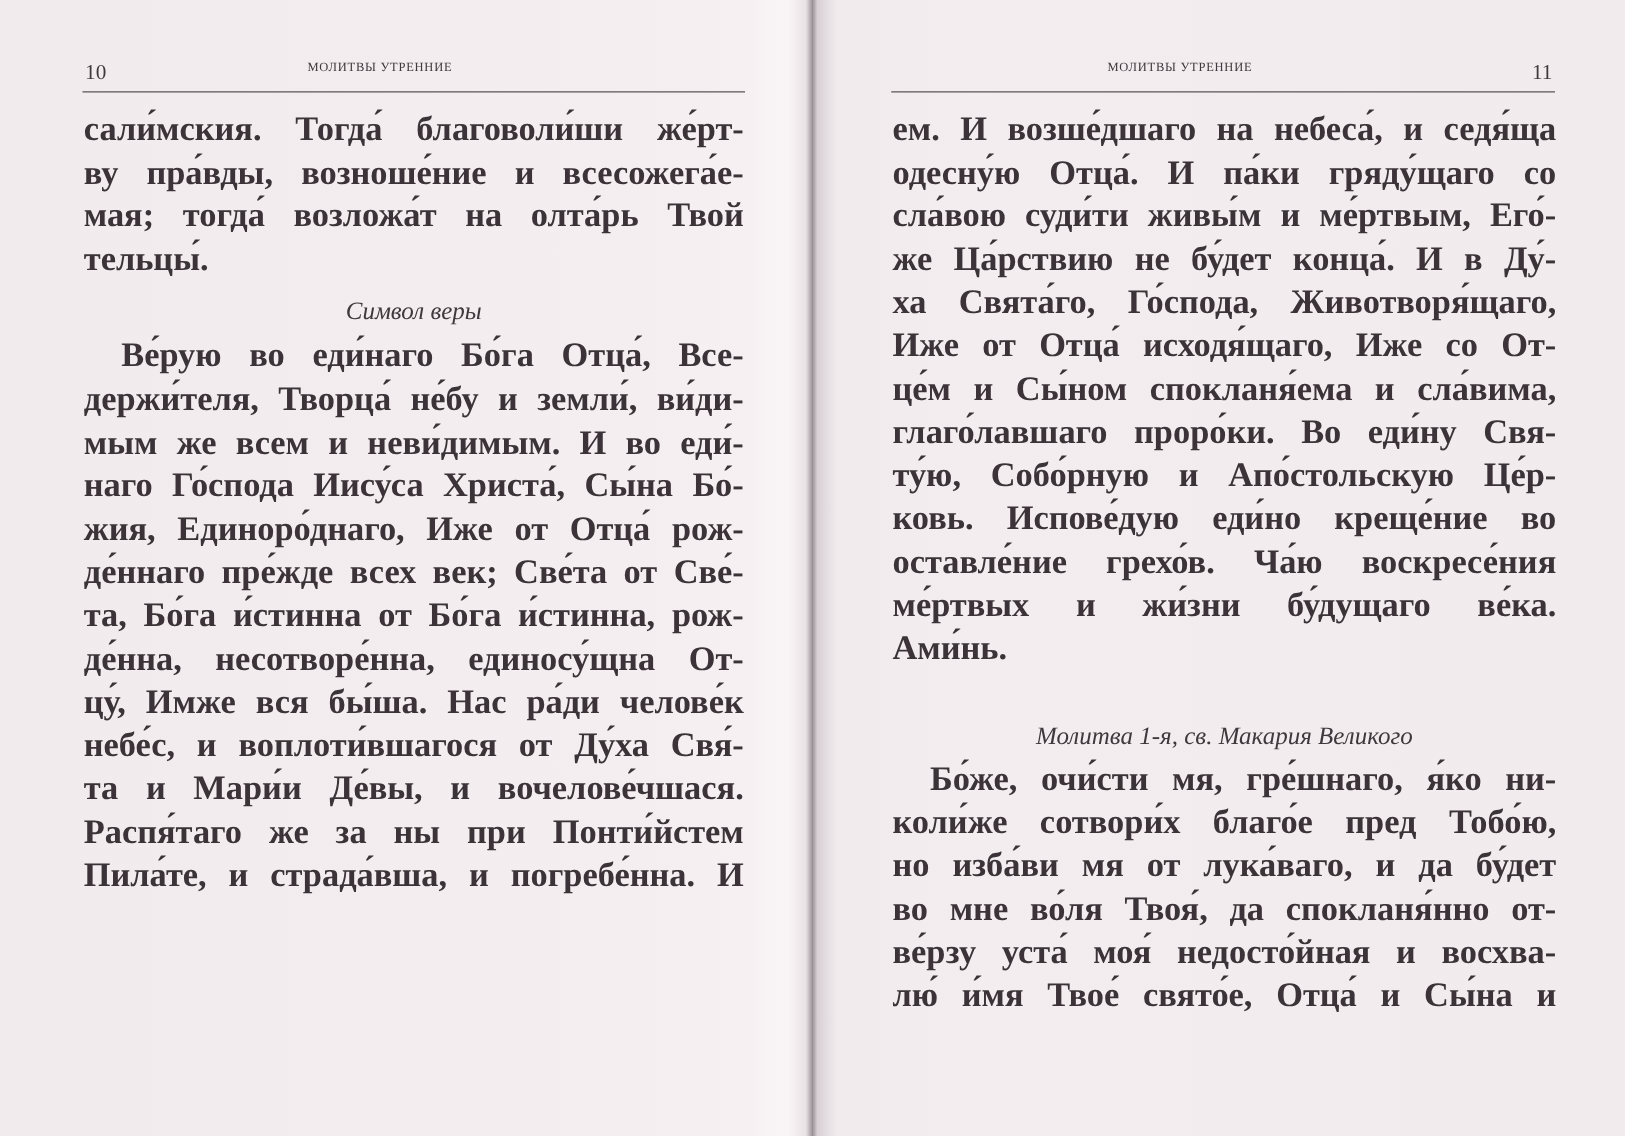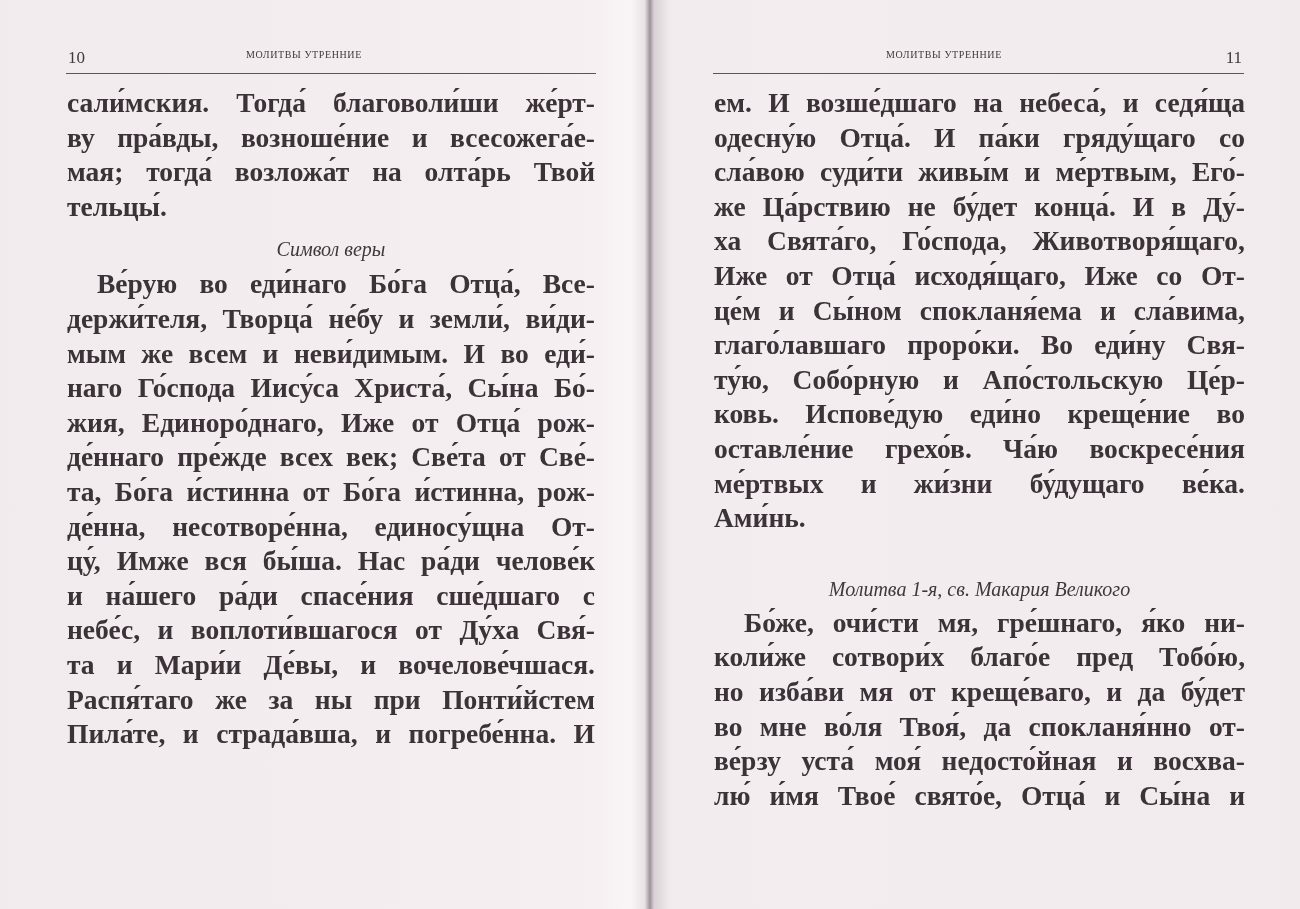--- a/index.html
+++ b/index.html
@@ -82,21 +82,20 @@
 
       <span class="line indent">Ве́рую во еди́наго Бо́га Отца́, Все-</span>
       <span class="line">держи́теля, Творца́ не́бу и земли́, ви́ди-</span>
       <span class="line">мым же всем и неви́димым. И во еди́-</span>
       <span class="line">наго Го́спода Иису́са Христа́, Сы́на Бо́-</span>
       <span class="line">жия, Единоро́днаго, Иже от Отца́ рож-</span>
       <span class="line">де́ннаго пре́жде всех век; Све́та от Све́-</span>
       <span class="line">та, Бо́га и́стинна от Бо́га и́стинна, рож-</span>
       <span class="line">де́нна, несотворе́нна, единосу́щна От-</span>
       <span class="line">цу́, Имже вся бы́ша. Нас ра́ди челове́к</span>
-      <span class="line">и на́шего ра́ди спасе́ния сше́дшаго с</span>
       <span class="line">небе́с, и воплоти́вшагося от Ду́ха Свя́-</span>
       <span class="line">та и Мари́и Де́вы, и вочелове́чшася.</span>
       <span class="line">Распя́таго же за ны при Понти́йстем</span>
       <span class="line">Пила́те, и страда́вша, и погребе́нна. И</span>
     </div>
   </div>
 
   <div class="page right">
     <div class="header">
       <span class="title">МОЛИТВЫ УТРЕННИЕ</span>
@@ -114,20 +113,20 @@
       <span class="line">ту́ю, Собо́рную и Апо́стольскую Це́р-</span>
       <span class="line">ковь. Испове́дую еди́но креще́ние во</span>
       <span class="line">оставле́ние грехо́в. Ча́ю воскресе́ния</span>
       <span class="line">ме́ртвых и жи́зни бу́дущаго ве́ка.</span>
       <span class="line last">Ами́нь.</span>
 
       <span class="subtitle">Молитва 1-я, св. Макария Великого</span>
 
       <span class="line indent">Бо́же, очи́сти мя, гре́шнаго, я́ко ни-</span>
       <span class="line">коли́же сотвори́х благо́е пред Тобо́ю,</span>
-      <span class="line">но изба́ви мя от креще́ваго, и да бу́дет</span>
+      <span class="line">но изба́ви мя от лука́ваго, и да бу́дет</span>
       <span class="line">во мне во́ля Твоя́, да спокланя́нно от-</span>
       <span class="line">ве́рзу уста́ моя́ недосто́йная и восхва-</span>
       <span class="line">лю́ и́мя Твое́ свято́е, Отца́ и Сы́на и</span>
     </div>
   </div>
 
 </div>
 
 </body></html>

